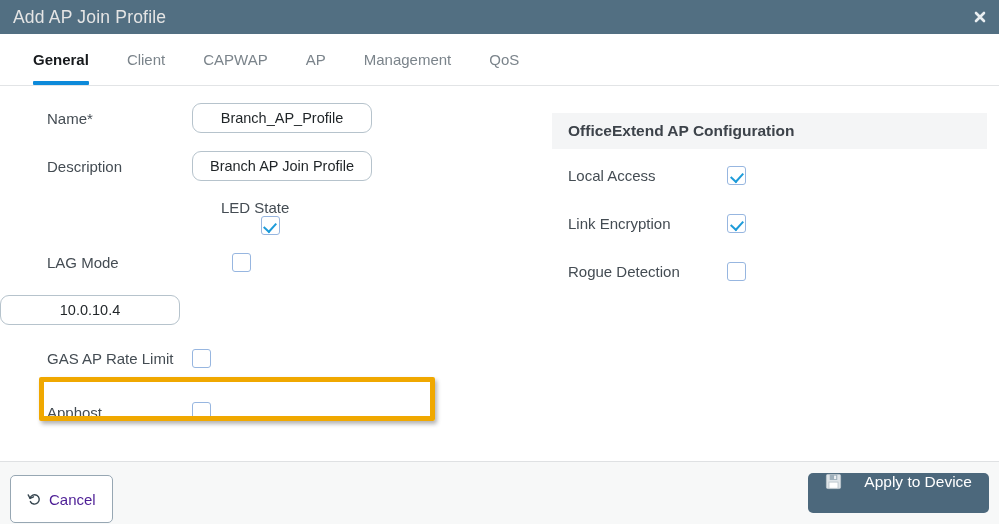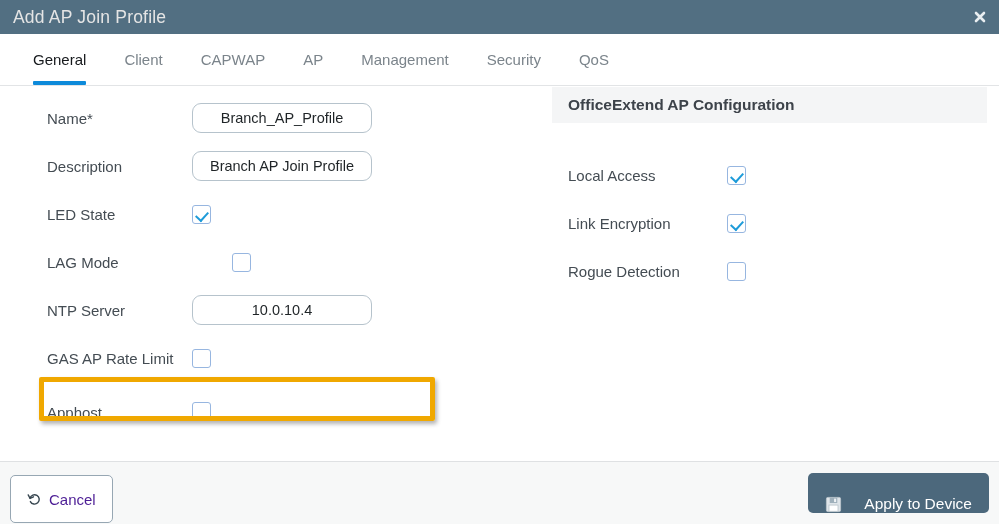--- a/index.html
+++ b/index.html
@@ -54,21 +54,21 @@
     height: 51px;
     display: flex; align-items: center;
     padding: 0 19px;
     font-size: 15px;
     color: #7b848b;
     white-space: nowrap;
     cursor: pointer;
   }
   .tab.active {
     color: #16191c;
-    font-weight: normal;
+    font-weight: bold;
   }
   .tab.active::after {
     content: "";
     position: absolute;
     left: 19px; right: 19px; bottom: 0;
     height: 4px;
     background: #0d8ada;
     border-radius: 1px;
   }
 
@@ -119,21 +119,21 @@
     position: absolute;
     left: 4.5px; top: 3px;
     width: 6px; height: 10px;
     border: solid #1d9bd9;
     border-width: 0 2px 2px 0;
     transform: rotate(42deg);
   }
 
   
   .section-head {
-    position: absolute; left: 0; top: 1px;
+    position: absolute; left: 0; top: 27px;
     width: 435px; height: 36px;
     background: #f4f5f6;
     display: flex; align-items: center;
   }
   .section-head span {
     margin-left: 16px;
     font-size: 15.5px;
     font-weight: bold;
     color: #3d434a;
   }
@@ -180,21 +180,21 @@
     color: #4c1d95;
     cursor: pointer;
   }
   .btn-apply {
     position: absolute; right: 10px; top: 11px;
     height: 40px;
     padding: 0 17px;
     background: #4c687c;
     border: none;
     border-radius: 5px;
-    display: flex; align-items: flex-end; gap: 22px;
+    display: flex; align-items: flex-start; gap: 22px;
     font-size: 15.5px;
     color: #ffffff;
     cursor: pointer;
   }
   .icon-svg { display: block; }
 </style>
 </head>
 <body>
 
 <div id="app">
@@ -218,48 +218,44 @@
       <div class="tab">
         <span>CAPWAP</span>
       </div>
       <div class="tab">
         <span>AP</span>
       </div>
       <div class="tab">
         <span>Management</span>
       </div>
       <div class="tab">
-        <span>Security</span>
-      </div>
-      <div class="tab">
         <span>QoS</span>
       </div>
     </div>
 
   <div class="body">
 
     <div class="col-left" id="col-left">
         <div class="frow" style="top: 17px;">
           <div class="flabel">Name*</div>
           <div class="finput">Branch_AP_Profile</div>
         </div>
         <div class="frow" style="top: 65px;">
           <div class="flabel">Description</div>
           <div class="finput">Branch AP Join Profile</div>
         </div>
-        <div class="frow" style="top: 113px;">
+        <div class="frow" style="top: 113px; flex-direction: column;">
           <div class="flabel">LED State</div>
           <div class="cbox checked"></div>
         </div>
         <div class="frow" style="top: 161px; gap: 40px;">
           <div class="flabel">LAG Mode</div>
           <div class="cbox"></div>
         </div>
         <div class="frow" style="top: 209px;">
-          <div class="flabel">NTP Server</div>
           <div class="finput">10.0.10.4</div>
         </div>
         <div class="frow" style="top: 257px;">
           <div class="flabel">GAS AP Rate Limit</div>
           <div class="cbox"></div>
         </div>
         <div class="frow" style="top: 305px; align-items: flex-end;">
           <div class="flabel">Apphost</div>
           <div class="cbox"></div>
         </div>

